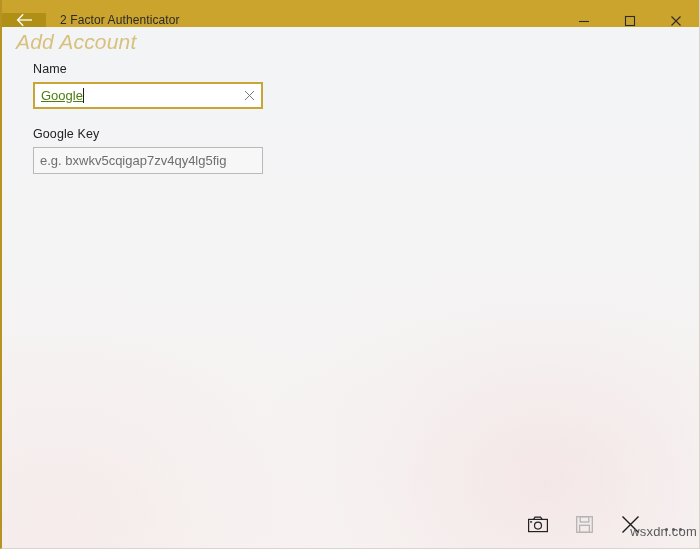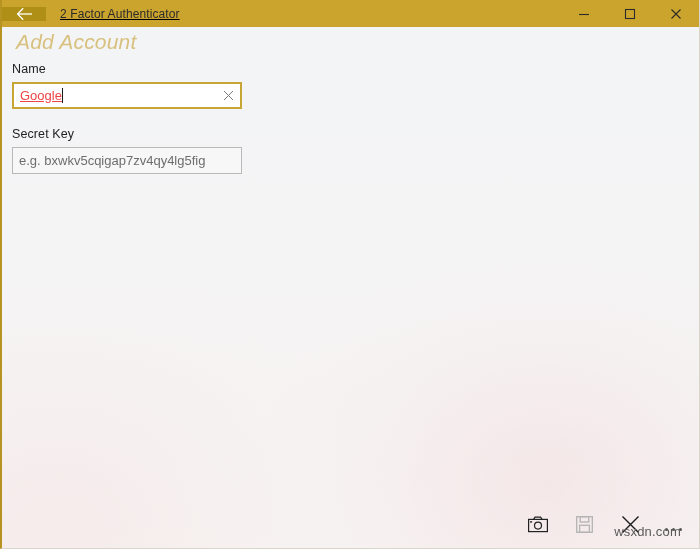--- a/index.html
+++ b/index.html
@@ -31,22 +31,21 @@
 
   
   #title-bar {
     position: absolute;
     top: 0;
     left: 0;
     right: 0;
     height: 27px;
     background: #cba42d;
     display: flex;
-    align-items: center;
-    text-decoration: underline;
+    align-items: flex-end;
   }
   #back-button {
     width: 44px;
     background: #b08f16;
     display: flex;
     align-items: center;
     justify-content: center;
     cursor: pointer;
   }
   #back-button svg { display: block; }
@@ -77,21 +76,21 @@
     font-size: 21px;
     font-weight: 400;
     color: #d8c17e;
     letter-spacing: 0.2px;
     font-style: italic;
   }
 
   
   #form-area {
     position: absolute;
-    left: 10px;
+    left: 31px;
     top: 62px;
     width: 230px;
   }
   .field-label {
     font-size: 12.5px;
     color: #222222;
     margin-bottom: 6px;
     letter-spacing: 0.1px;
   }
   .text-input-wrap {
@@ -106,21 +105,21 @@
     border: 2px solid #c7a636;
   }
   #secret-input-wrap {
     border: 1px solid #b9b9b9;
     background: #f7f7f7;
     justify-content: center;
   }
   .input-text {
     flex: 1;
     font-size: 13px;
-    color: #ef4444;
+    color: #4d7c0f;
     padding-left: 6px;
     white-space: nowrap;
     overflow: hidden;
     position: relative;
     text-decoration: underline;
   }
   .caret {
     display: inline-block;
     width: 1px;
     height: 15px;
@@ -180,21 +179,21 @@
   }
   .dot {
     width: 3px;
     height: 3px;
     background: #555555;
     border-radius: 50%;
     margin: 0 2px;
   }
   #watermark {
     position: absolute;
-    right: 18px;
+    right: 2px;
     bottom: 9px;
     font-size: 13px;
     color: #5a5a5a;
     letter-spacing: 0.2px;
     pointer-events: none;
   }
 </style>
 </head>
 <body>
 
@@ -250,21 +249,21 @@
         <span>
           <svg width="11" height="11" viewBox="0 0 11 11" aria-hidden="true">
             <path d="M1 1 L10 10 M10 1 L1 10" stroke="#7a7a7a" stroke-width="1" fill="none"></path>
           </svg>
         </span>
       </div>
     </div>
 
     <div class="spacer-28"></div>
 
-    <div class="field-label">Secret Key</div>
+    <div class="field-label">Google Key</div>
 
     <div class="text-input-wrap" id="secret-input-wrap">
       <div class="input-placeholder">e.g. bxwkv5cqigap7zv4qy4lg5fig</div>
     </div>
 
   </div>
 
   <div id="command-bar">
 
     <div class="cmd-button">

